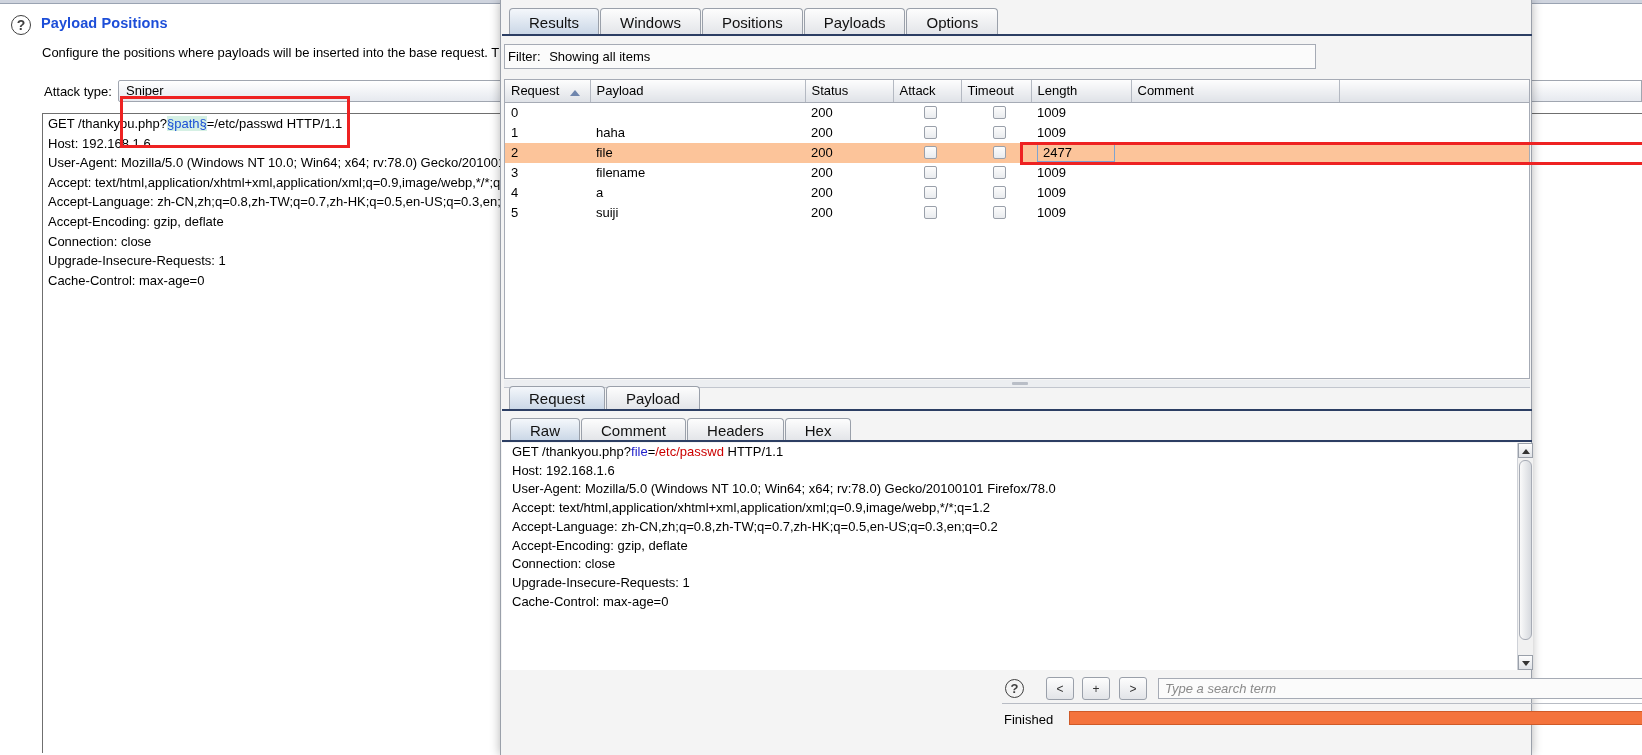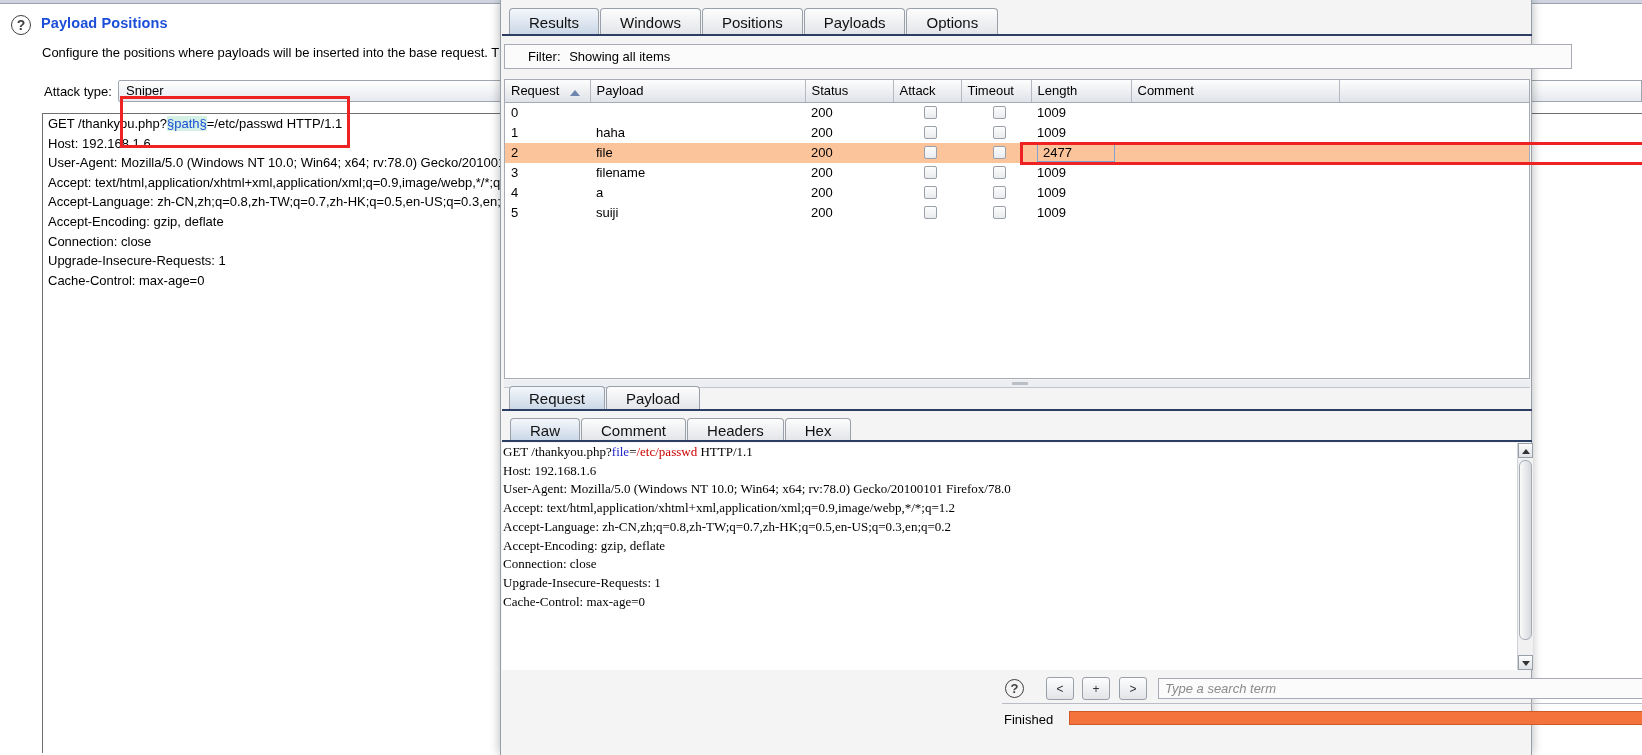--- a/index.html
+++ b/index.html
@@ -68,23 +68,23 @@
     padding:0 19px;display:flex;align-items:center;
     font-size:15px;color:#111;margin-right:1px;cursor:default;text-align:center;
   }
   .tab.sel{background:linear-gradient(#f4f7fb,#c9d6e6);font-weight:normal;}
   #main-tabs{left:8px;top:8px;height:27px;}
   #main-tabs .tab{height:27px;}
   #main-tabs-underline{position:absolute;left:1px;top:34px;width:1030px;height:2px;background:#2c3e63;}
 
   
   #filter-bar{
-    position:absolute;left:3px;top:44px;width:1068px;height:25px;
+    position:absolute;left:3px;top:44px;width:812px;height:25px;
     box-sizing:border-box;border:1px solid #a6abb5;background:#fbfbfb;
-    font-size:13px;padding:4px 0 0 23px;color:#000;
+    font-size:13px;padding:4px 0 0 3px;color:#000;
   }
 
   
   #table-wrap{
     position:absolute;left:3px;top:79px;width:1026px;height:300px;
     box-sizing:border-box;border:1px solid #a6abb5;background:#ffffff;overflow:hidden;
   }
   table.res{border-collapse:collapse;table-layout:fixed;width:1024px;}
   table.res th{
     height:22px;box-sizing:border-box;
@@ -134,21 +134,21 @@
   
   #raw-tabs{left:9px;top:418px;height:23px;}
   #raw-tabs .tab{height:23px;}
   #raw-underline{position:absolute;left:1px;top:440px;width:1030px;height:2px;background:#2c3e63;}
 
   
   #msg-view{
     position:absolute;left:1px;top:443px;width:1015px;height:227px;
     background:#ffffff;overflow:hidden;
   }
-  #msg-view .line{white-space:pre;font-size:13px;line-height:18.7px;padding-left:1px;font-family:Liberation Serif, serif;}
+  #msg-view .line{white-space:pre;font-size:13px;line-height:18.7px;padding-left:10px;}
   .k-blue{color:#2222cc;}
   .k-red{color:#cc0000;}
 
   
   #msg-vsb{position:absolute;left:1016px;top:443px;width:15px;height:227px;background:#f1f1f1;border-left:1px solid #cfd2d8;}
   .sb-btn{position:absolute;left:0;width:15px;height:15px;box-sizing:border-box;border:1px solid #9aa0aa;background:linear-gradient(#fdfdfd,#dfe2e7);}
   .sb-arrow{position:absolute;left:3px;width:0;height:0;border-left:4px solid transparent;border-right:4px solid transparent;}
   #msg-thumb{position:absolute;left:1px;top:17px;width:13px;height:180px;border:1px solid #a6abb5;border-radius:6px;background:linear-gradient(90deg,#fafafa,#d6d9de);box-sizing:border-box;}
 
   

